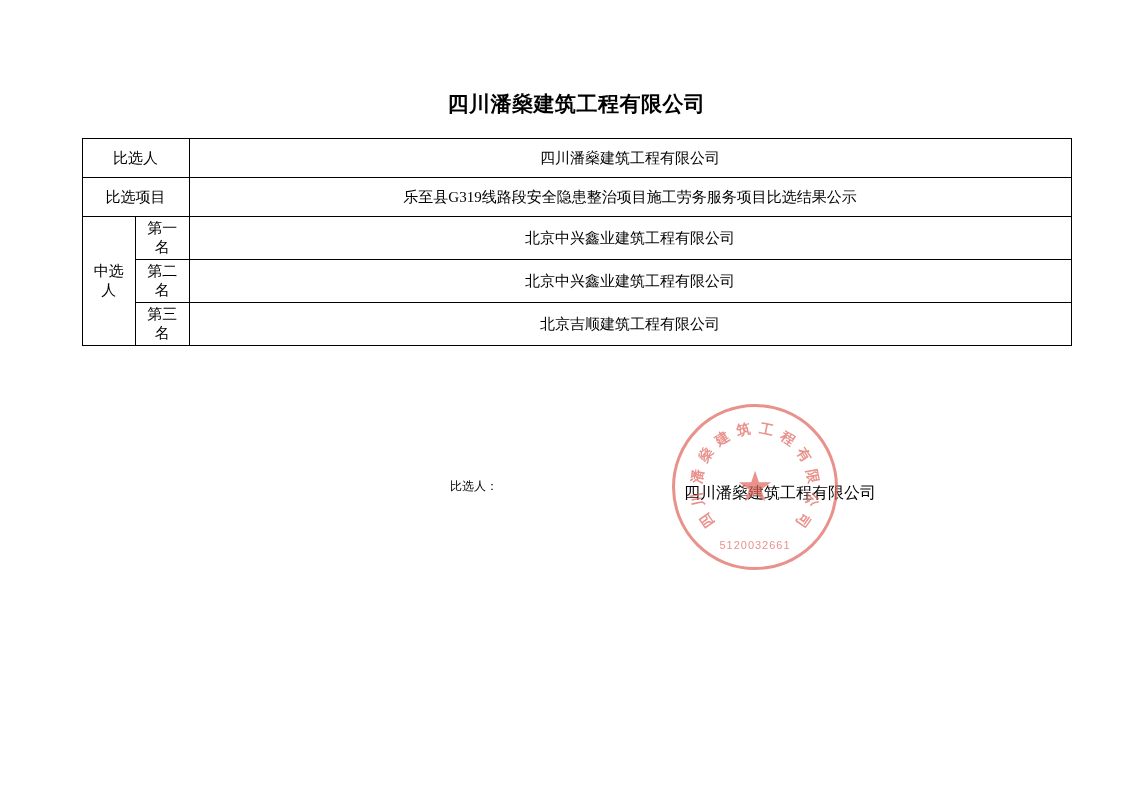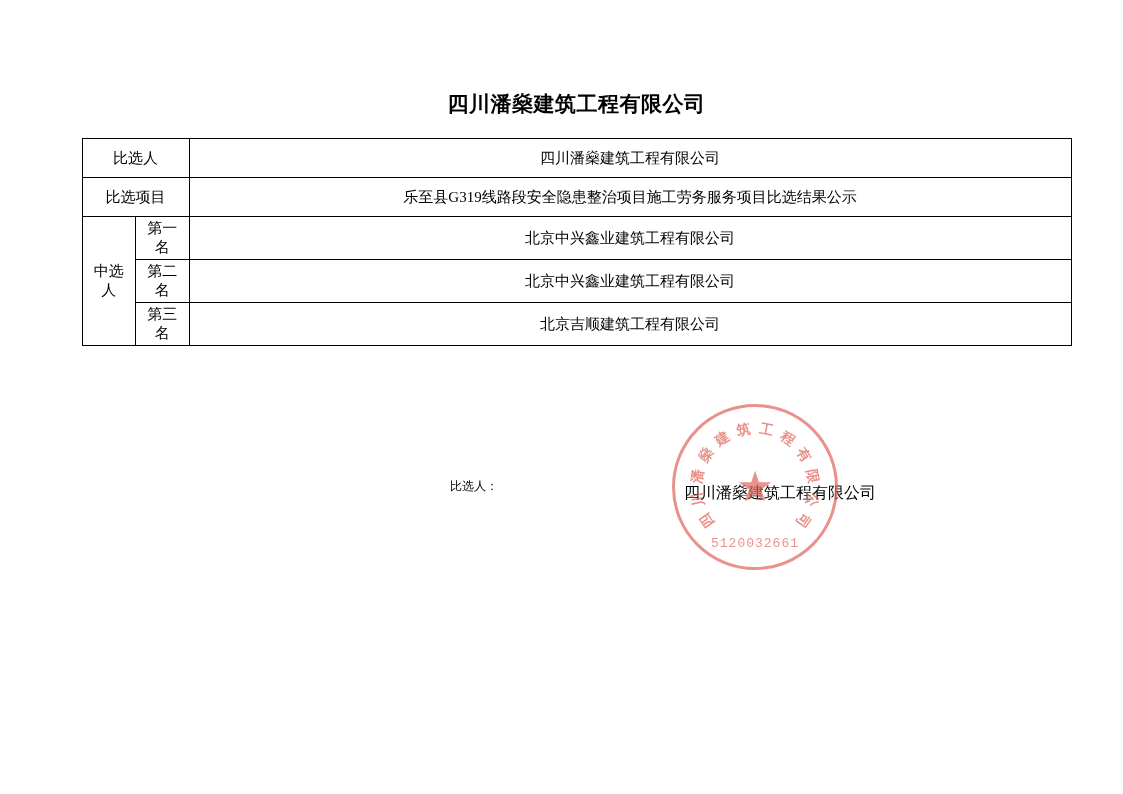--- a/index.html
+++ b/index.html
@@ -112,23 +112,23 @@
     transform: translate(-50%, -50%);
     font-size: 42px;
     line-height: 42px;
   }
   .seal .seal-code {
     position: absolute;
     left: 0;
     bottom: 16px;
     width: 160px;
     text-align: center;
-    font-size: 13px;
+    font-size: 11px;
     letter-spacing: 1px;
-    font-family: Liberation Mono, monospace;
+    font-family: Liberation Sans, sans-serif;
   }
 </style>
 </head>
 <body>
 
 <div class="page">
 
   <div class="title-block">
     <div class="title-line">四川潘燊建筑工程有限公司</div>
   </div>

